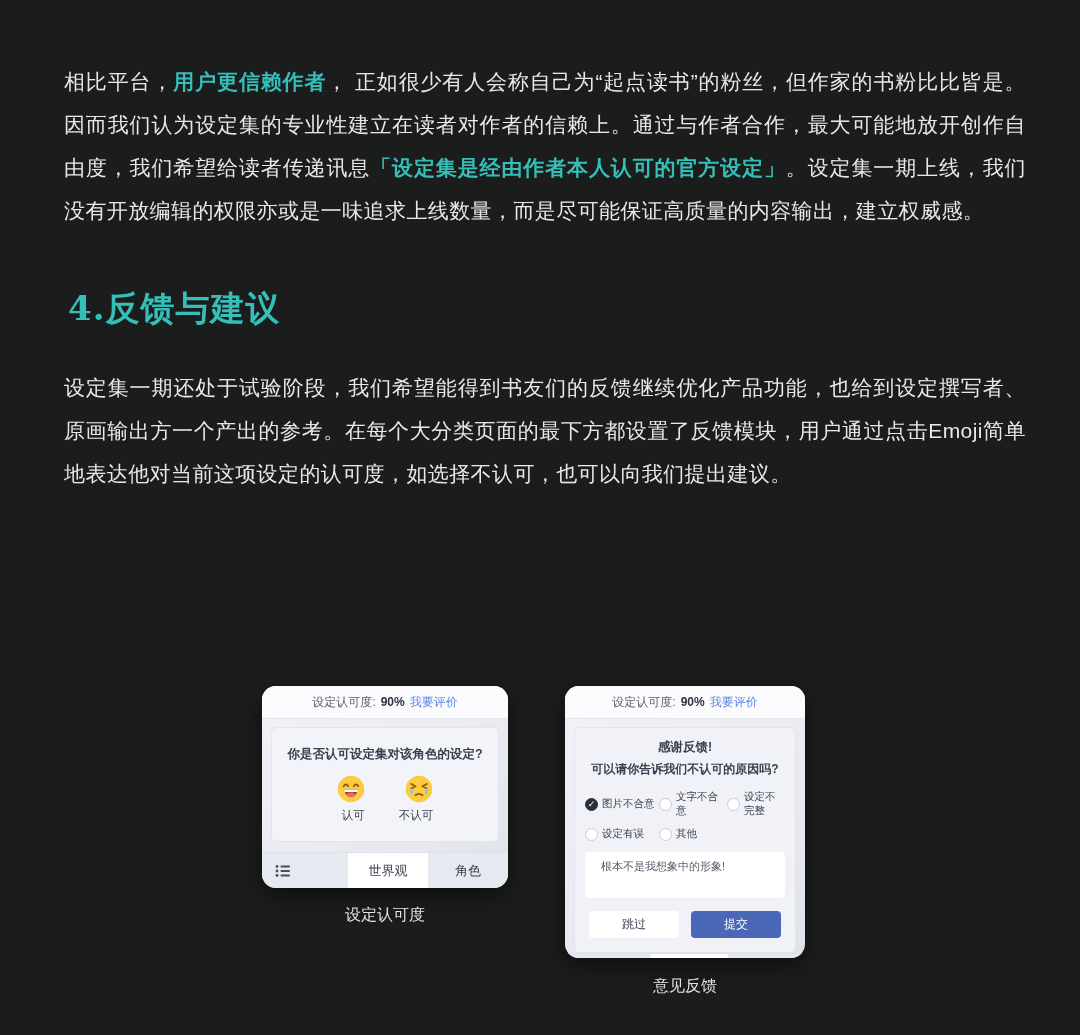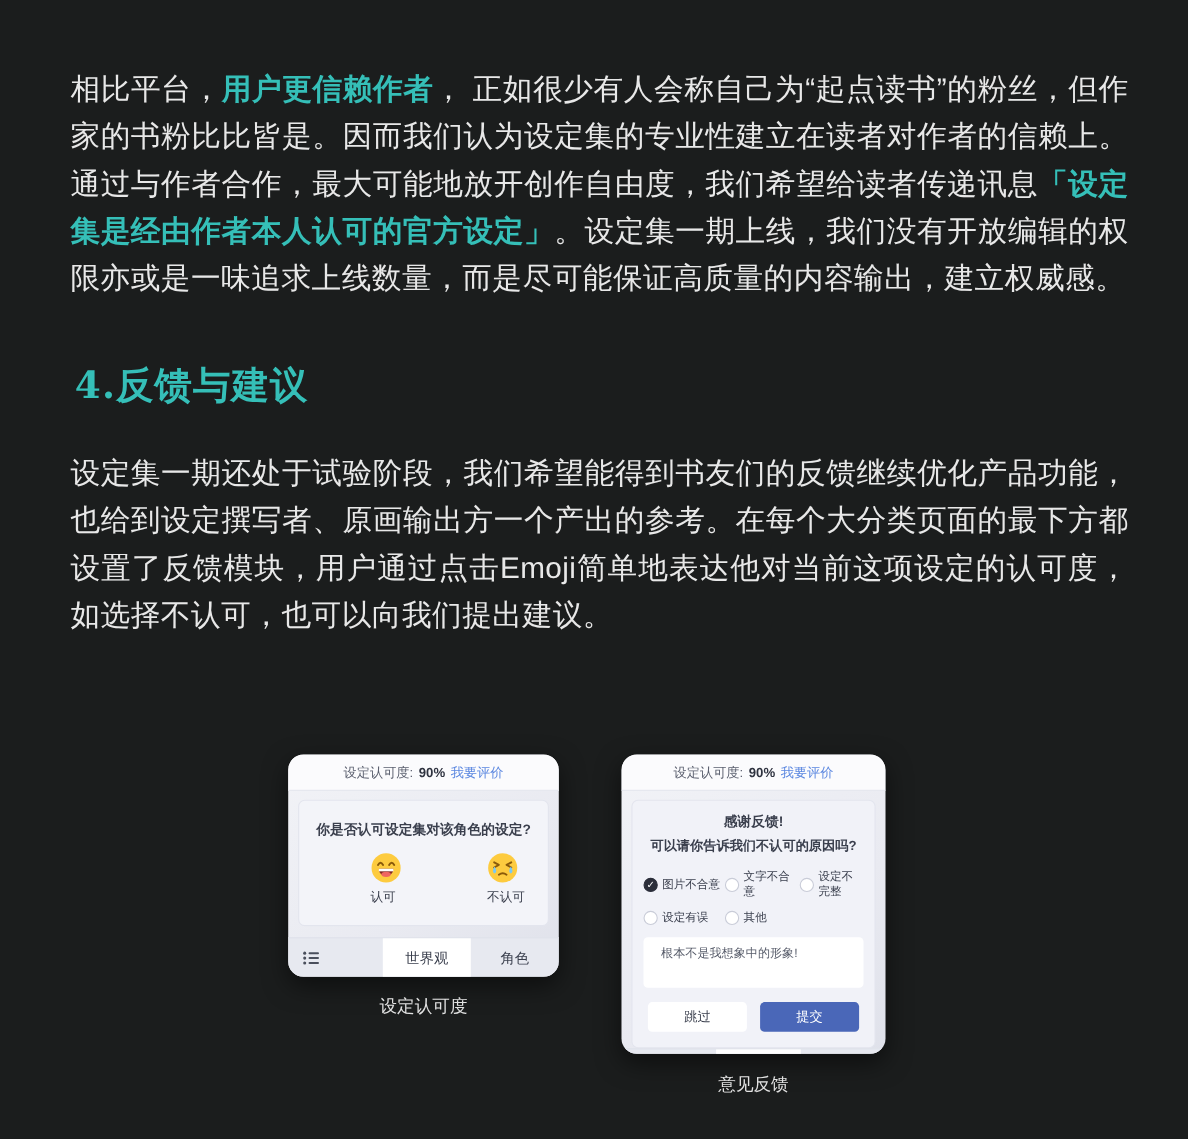--- a/index.html
+++ b/index.html
@@ -19,21 +19,21 @@
     color: #35bfb8;
     font-size: 34px;
     line-height: 40px;
     margin: 0 0 0 4px;
     letter-spacing: 1px;
   }
   h1.sec.second { margin-top: 56px; }
 
   p.body {
     width: 962px;
-    font-size: 27px;
+    font-size: 21px;
     line-height: 43px;
     letter-spacing: 0.4px;
     color: #e8e8e8;
     margin: 38px 0 0 0;
     text-align: justify;
   }
   p.body .hl { color: #35bfb8; font-weight: bold; }
 
   
   .figures { position: absolute; left: 0; top: 686px; width: 896px; height: 349px; }
@@ -60,21 +60,21 @@
   .rate-link { color: #5b87e0; cursor: pointer; }
 
   
   .approval-body { flex: 1; padding: 8px 9px 10px; display: flex; }
   .qpanel {
     flex: 1; background: #f3f4f9; border: 1px solid #e3e5ee; border-radius: 6px;
     display: flex; flex-direction: column; align-items: center; justify-content: center;
   }
   .question { font-size: 12.5px; font-weight: bold; color: #3a3f4d; margin-bottom: 12px; }
   .emoji-row { display: flex; gap: 34px; }
-  .emoji-opt { display: flex; flex-direction: column; align-items: flex-start; gap: 5px; cursor: pointer; margin-left: 44px; }
+  .emoji-opt { display: flex; flex-direction: column; align-items: flex-end; gap: 5px; cursor: pointer; }
   .emoji-opt svg { width: 28px; height: 28px; display: block; }
   .opt-label { font-size: 11.5px; color: #3a3f4d; }
 
   
   .tabbar { height: 36px; flex: 0 0 36px; display: flex; background: #e7e9f0; border-top: 1px solid #dfe1ea; }
   .tab-icon-seg { width: 42px; display: flex; align-items: center; justify-content: center; cursor: pointer; }
   .tab { flex: 1; display: flex; align-items: center; justify-content: center; font-size: 13px; color: #3a3f4d; cursor: pointer; }
   .tab.active { background: #ffffff; margin-left: 44px; }
 
   

